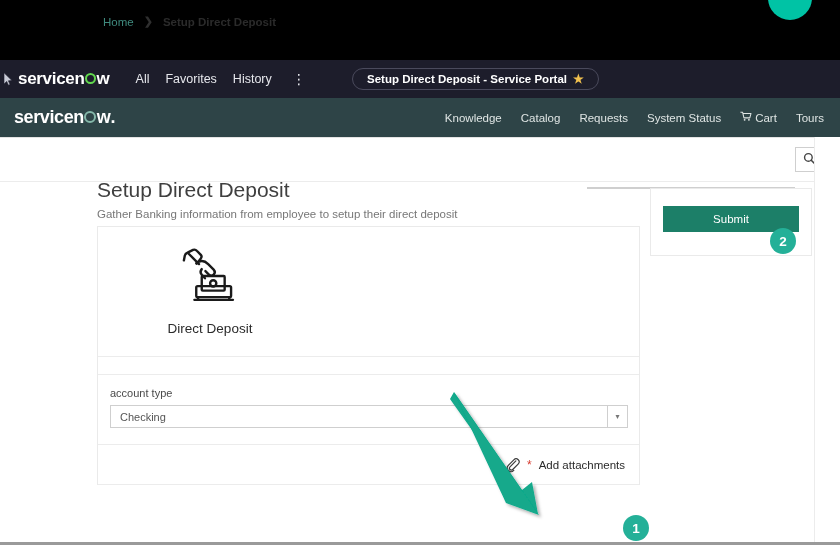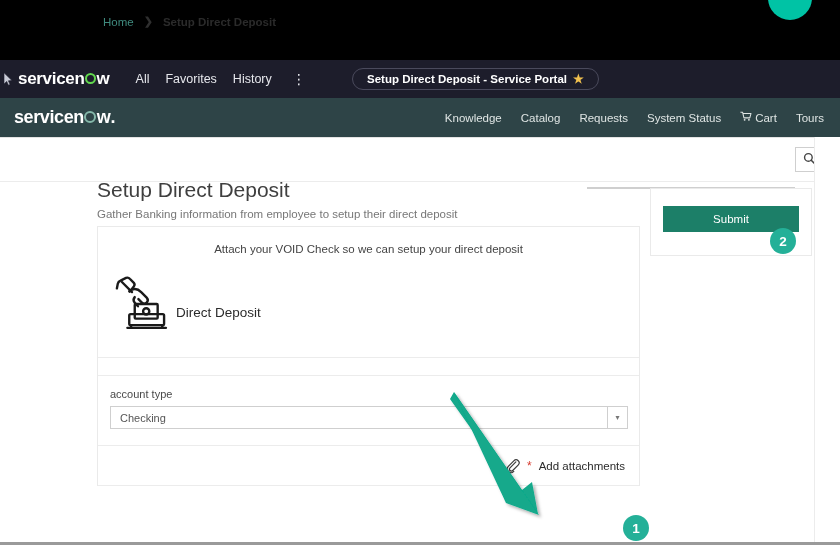--- a/index.html
+++ b/index.html
@@ -235,21 +235,21 @@
     border-bottom: 1px solid #ececec;
   }
   .attach-instruction {
     text-align: center;
     font-size: 11.5px;
     color: #444444;
     margin-bottom: 16px;
   }
   .dd-graphic {
     display: flex;
-    flex-direction: row;
+    flex-direction: column;
     align-items: center;
     width: 200px;
     margin-left: 0px;
     padding-top: 4px;
   }
   .dd-label {
     margin-top: 12px;
     font-size: 13.5px;
     color: #2b2b2b;
   }
@@ -453,21 +453,20 @@
   </div>
 
   <div class="title-block">
     <div class="page-title">Setup Direct Deposit</div>
     <div class="page-desc">Gather Banking information from employee to setup their direct deposit</div>
   </div>
 
   <div class="form-card">
 
     <div class="card-section">
-      <div class="attach-instruction">Attach your VOID Check so we can setup your direct deposit</div>
       <div class="dd-graphic">
         <span>
           <svg viewBox="0 0 72 62" width="66" height="58">
             <g fill="none" stroke="#1a1a1a" stroke-width="2.6" stroke-linejoin="round" stroke-linecap="round">
 
               <rect x="21" y="42" width="38" height="12" rx="1.5"></rect>
               <line x1="19" y1="57" x2="61" y2="57"></line>
               <line x1="23" y1="54" x2="23" y2="57"></line>
               <line x1="57" y1="54" x2="57" y2="57"></line>
 

